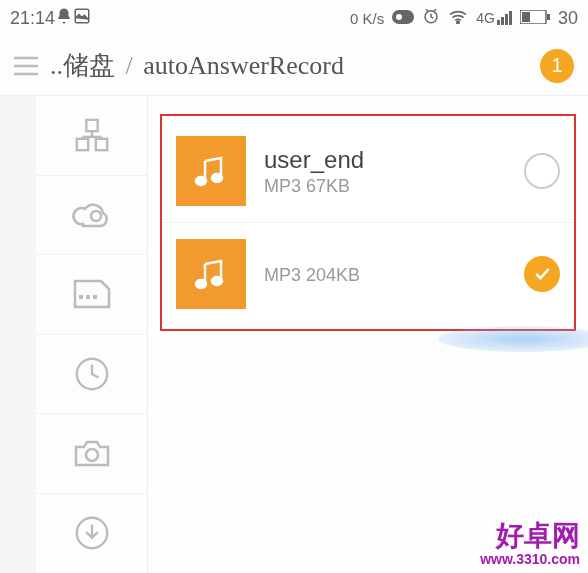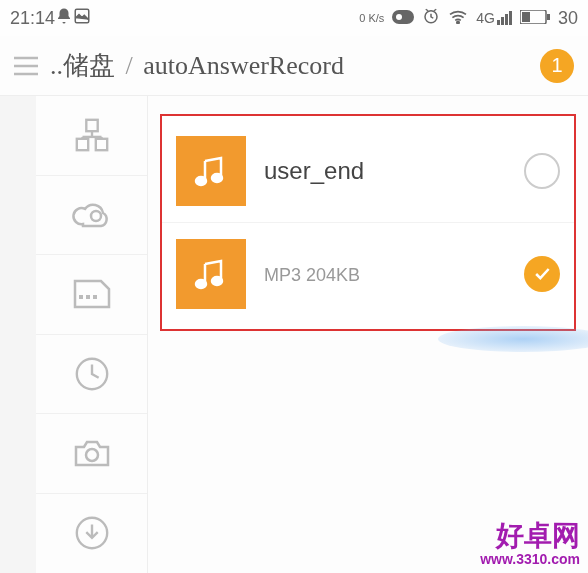--- a/index.html
+++ b/index.html
@@ -119,21 +119,21 @@
         </svg>
     </span>
     <span>
       <svg width="18" height="18" viewBox="0 0 24 24" fill="none" stroke="#666" stroke-width="2">
           <rect x="3" y="3" width="18" height="18" rx="2"></rect>
           <path d="M3 15l5-5 4 4 3-3 6 6" fill="#666"></path>
         </svg>
     </span>
   </div>
   <div class="status-right">
-    <span style="font-size:11px">0 K/s</span>
+    <span style="font-size:15px">0 K/s</span>
     <span>
       <svg width="22" height="14" viewBox="0 0 22 14">
           <rect width="22" height="14" rx="7" fill="#666"></rect>
           <circle cx="7" cy="7" r="3" fill="#fff"></circle>
         </svg>
     </span>
     <span>
       <svg width="18" height="18" viewBox="0 0 24 24" fill="none" stroke="#666" stroke-width="2">
           <circle cx="12" cy="13" r="8"></circle>
           <path d="M12 9v4l3 2M5 3l3 2M19 3l-3 2"></path>
@@ -236,20 +236,21 @@
         <div class="file-icon">
           <svg width="40" height="40" viewBox="0 0 40 40" fill="none" stroke="#fff" stroke-width="2.5">
               <path d="M14 10l16-3v20"></path>
               <ellipse cx="10" cy="30" rx="5" ry="4" fill="#fff"></ellipse>
               <ellipse cx="26" cy="27" rx="5" ry="4" fill="#fff"></ellipse>
               <line x1="14" y1="10" x2="14" y2="30"></line>
             </svg>
         </div>
         <div class="file-meta">
           <div class="file-name">user_end</div>
+          <div class="file-sub">MP3 67KB</div>
         </div>
         <div class="check unchecked"></div>
       </div>
 
       <div class="file-row">
         <div class="file-icon">
           <svg width="40" height="40" viewBox="0 0 40 40" fill="none" stroke="#fff" stroke-width="2.5">
               <path d="M14 10l16-3v20"></path>
               <ellipse cx="10" cy="30" rx="5" ry="4" fill="#fff"></ellipse>
               <ellipse cx="26" cy="27" rx="5" ry="4" fill="#fff"></ellipse>

